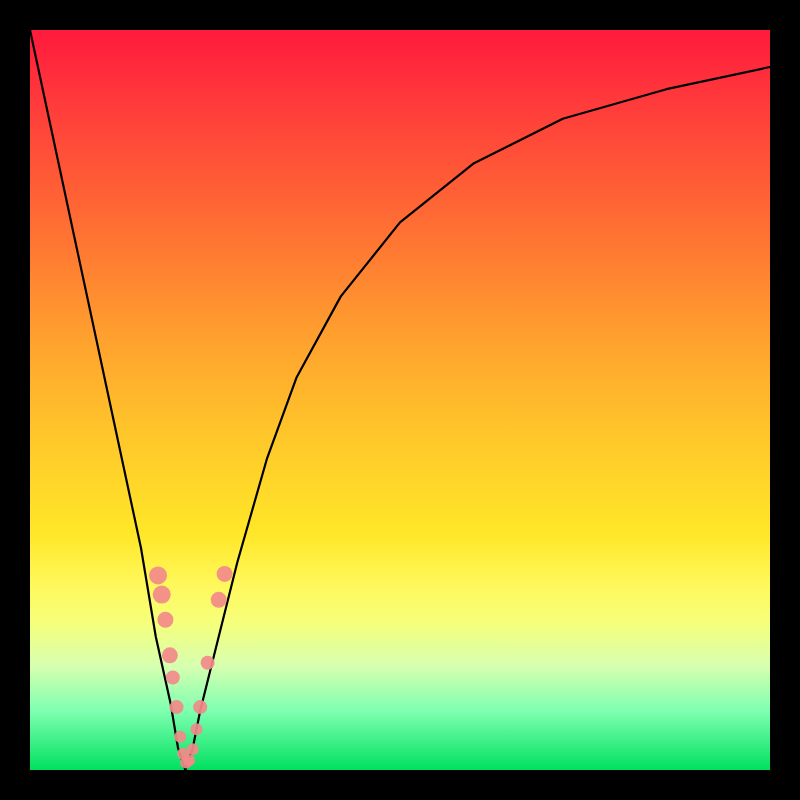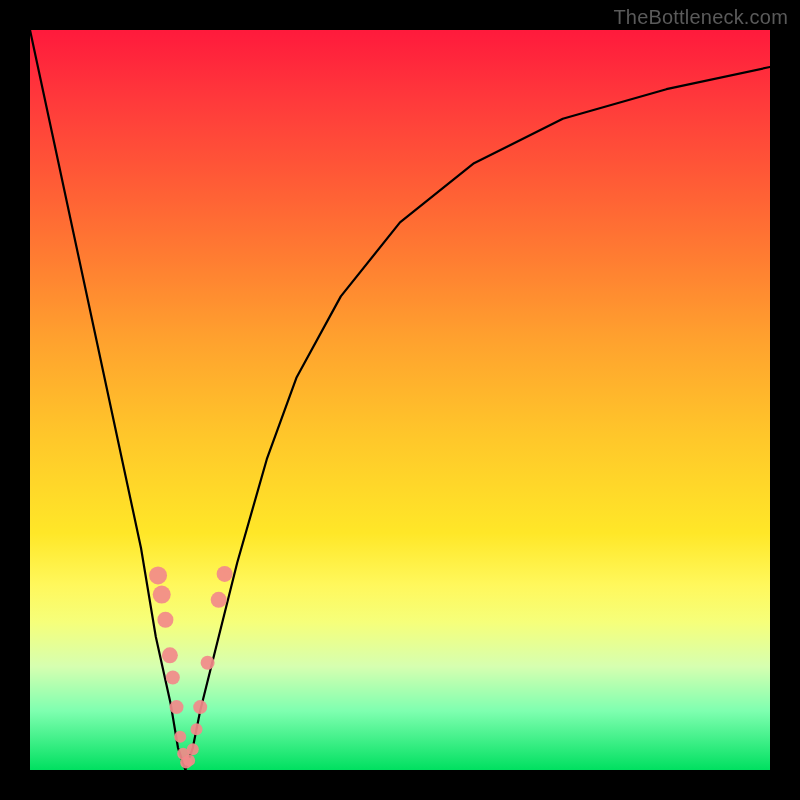--- a/index.html
+++ b/index.html
@@ -51,21 +51,20 @@
     color: #5a5a5a;
     font-size: 20px;
     font-weight: 400;
     letter-spacing: 0.2px;
   }
 </style>
 </head>
 <body>
 
 <div class="frame">
-  <div class="watermark">TheBottleneck.com</div>
   <div class="plot">
     <svg id="chart-svg" width="740" height="740" viewBox="0 0 740 740">
         <path d="M0.00 0.00 L22.20 103.60 L44.40 207.20 L66.60 310.80 L88.80 414.40 L111.00 518.00 L125.80 606.80 L140.60 673.40 L148.00 717.80 L155.40 740.00 L162.80 717.80 L170.20 680.80 L185.00 621.60 L207.20 532.80 L236.80 429.20 L266.40 347.80 L310.80 266.40 L370.00 192.40 L444.00 133.20 L532.80 88.80 L636.40 59.20 L740.00 37.00" fill="none" stroke="#000" stroke-width="2.2" stroke-linecap="round" stroke-linejoin="round"></path>
         <circle cx="128.02" cy="545.38" r="9" fill="#f28a8a" fill-opacity="0.92"></circle>
         <circle cx="131.72" cy="564.62" r="9" fill="#f28a8a" fill-opacity="0.92"></circle>
         <circle cx="135.42" cy="589.78" r="8" fill="#f28a8a" fill-opacity="0.92"></circle>
         <circle cx="139.86" cy="625.30" r="8" fill="#f28a8a" fill-opacity="0.92"></circle>
         <circle cx="142.82" cy="647.50" r="7" fill="#f28a8a" fill-opacity="0.92"></circle>
         <circle cx="146.52" cy="677.10" r="7" fill="#f28a8a" fill-opacity="0.92"></circle>
         <circle cx="150.22" cy="706.70" r="6" fill="#f28a8a" fill-opacity="0.92"></circle>

